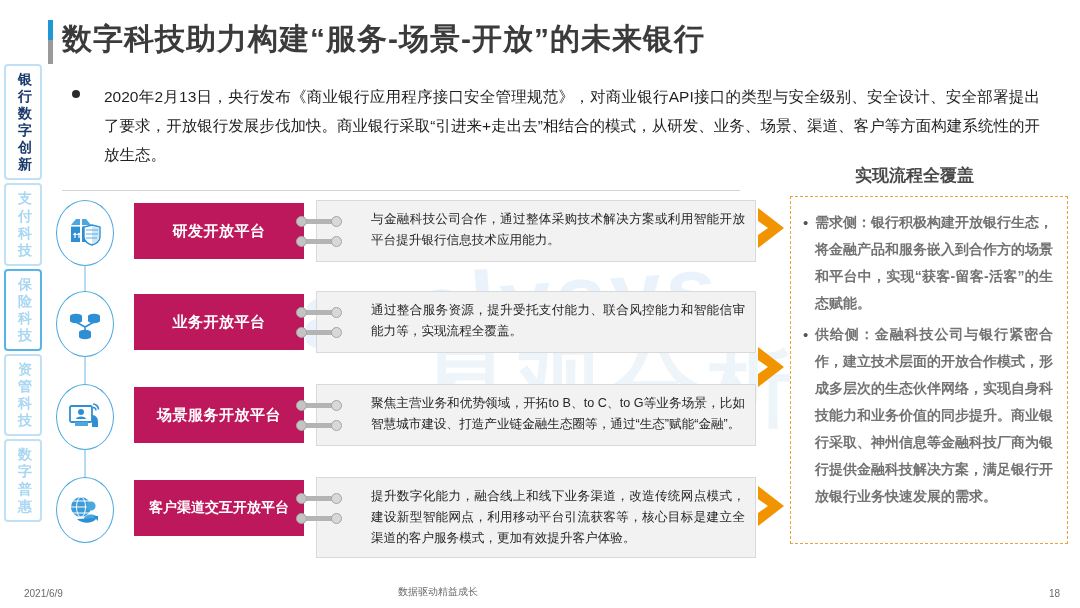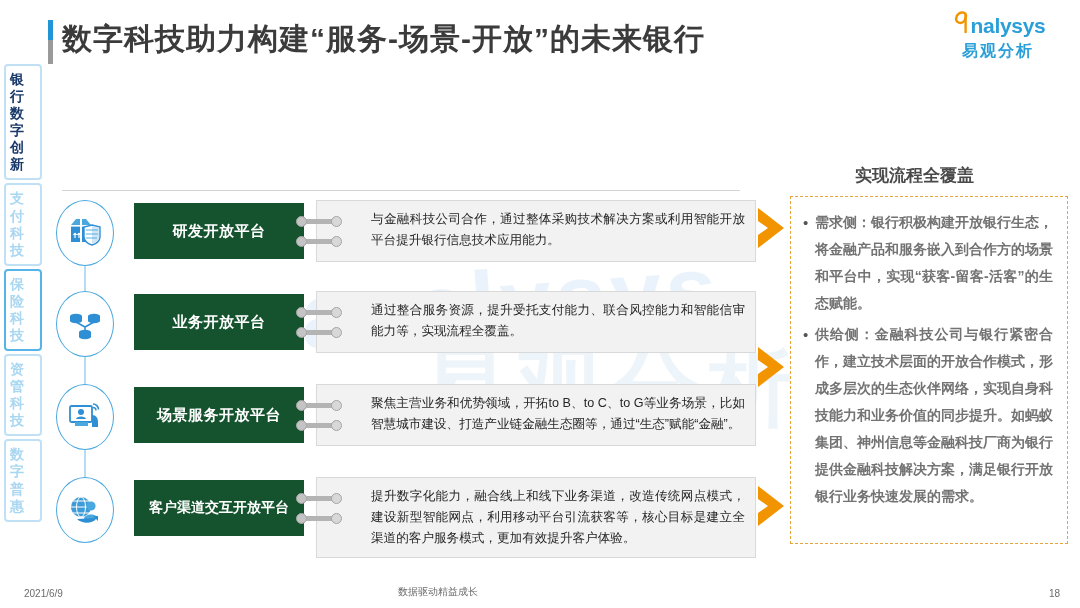--- a/index.html
+++ b/index.html
@@ -49,21 +49,21 @@
   }
 
   
   .sidebar { position: absolute; left: 4px; top: 64px; width: 40px; z-index: 3; }
   .tab {
     width: 38px; margin-bottom: 3px;
     border: 2px solid #bfe0f5; border-radius: 4px;
     background: #ffffff;
     display: flex; flex-direction: column; 
     justify-content: center;
-    padding: 5px 4px;
+    padding: 5px 12px;
   }
   .tab span {
     font-size: 14px; font-weight: bold; line-height: 1.22;
     color: #a9d7f2; writing-mode: horizontal-tb;
   }
   .tab.active { border-color: #bfe0f5; }
   .tab.active span { color: #1a3a6b; }
   .tab.hl { border-color: #57b4e8; }
 
   
@@ -98,21 +98,21 @@
   .icon-circle {
     position: absolute; left: 0px; top: 0px;
     width: 58px; height: 66px;
     border: 1.6px solid #4aa8de; border-radius: 50%;
     display: flex; align-items: center; justify-content: center;
     background: #ffffff;
   }
   .label-box {
     position: absolute; left: 78px; top: 3px;
     width: 170px; height: 56px;
-    background: #14532d;
+    background: #be185d;
     display: flex; align-items: center; justify-content: center;
     color: #ffffff; font-size: 15px; font-weight: bold;
     letter-spacing: 0.5px; text-align: center;
   }
   .label-box.wide { font-size: 14px; letter-spacing: 0px; }
   .desc-box {
     position: absolute; left: 260px; top: 0px;
     width: 440px; min-height: 62px;
     background: #f2f2f2; border: 1px solid #d9d9d9;
     padding: 8px 10px 8px 54px;
@@ -159,51 +159,43 @@
 <body>
 
 <div id="slide">
 
   <div class="watermark">analysys</div>
   <div class="watermark2">易观分析</div>
 
   <div class="title-bar"></div>
   <div class="title">数字科技助力构建“服务-场景-开放”的未来银行</div>
 
-  <div class="logo">
-    <div class="logo-row">
-      <span>
-        <svg width="20" height="24" viewBox="0 0 20 24">
-          <path d="M15 5 C15 1.5 11 0.5 8 2.5 C4.5 4.8 4 10 7.5 11.5 C11 13 14.5 10 14.5 6.5" fill="none" stroke="#f29400" stroke-width="2.4" stroke-linecap="round"></path>
-          <path d="M14.6 4 L14.6 21" stroke="#f29400" stroke-width="2.4" stroke-linecap="round"></path>
-        </svg>
-      </span>
-      <span class="logo-text">nalysys</span>
-    </div>
-    <div class="logo-cn">易观分析</div>
-  </div>
 
   <div class="sidebar">
     <div class="tab active">
       <span>银行数字创新</span>
     </div>
     <div class="tab">
       <span>支付科技</span>
     </div>
     <div class="tab hl">
       <span>保险科技</span>
     </div>
     <div class="tab">
       <span>资管科技</span>
     </div>
     <div class="tab">
       <span>数字普惠</span>
     </div>
   </div>
 
+  <div class="intro">
+    <div class="intro-dot"></div>
+    <div class="intro-text">2020年2月13日，央行发布《商业银行应用程序接口安全管理规范》，对商业银行API接口的类型与安全级别、安全设计、安全部署提出了要求，开放银行发展步伐加快。商业银行采取“引进来+走出去”相结合的模式，从研发、业务、场景、渠道、客户等方面构建系统性的开放生态。</div>
+  </div>
 
   <div class="sec-head" id="secR">实现流程全覆盖</div>
   <div class="sec-rule" id="ruleL"></div>
 
   <div class="spine"></div>
 
   <div class="row" style="top:200px;">
     <div class="icon-circle">
       <svg width="34" height="32" viewBox="0 0 34 32">
         <rect x="3" y="8" width="20" height="17" fill="#2f8fd4"></rect>
@@ -331,21 +323,21 @@
     </svg>
   </div>
 
   <div class="value-panel">
     <div class="v-item">
       <div class="v-dot">•</div>
       <div class="v-text">需求侧：银行积极构建开放银行生态，将金融产品和服务嵌入到合作方的场景和平台中，实现“获客-留客-活客”的生态赋能。</div>
     </div>
     <div class="v-item">
       <div class="v-dot">•</div>
-      <div class="v-text">供给侧：金融科技公司与银行紧密合作，建立技术层面的开放合作模式，形成多层次的生态伙伴网络，实现自身科技能力和业务价值的同步提升。如蚂蚁集团、神州信息等金融科技厂商为银行提供金融科技解决方案，满足银行开放银行业务快速发展的需求。</div>
+      <div class="v-text">供给侧：金融科技公司与银行紧密合作，建立技术层面的开放合作模式，形成多层次的生态伙伴网络，实现自身科技能力和业务价值的同步提升。商业银行采取、神州信息等金融科技厂商为银行提供金融科技解决方案，满足银行开放银行业务快速发展的需求。</div>
     </div>
   </div>
 
   <div class="foot" id="footL">2021/6/9</div>
   <div class="foot" id="footC">数据驱动精益成长</div>
   <div class="foot" id="footR">18</div>
 
 </div>
 
 </body></html>

